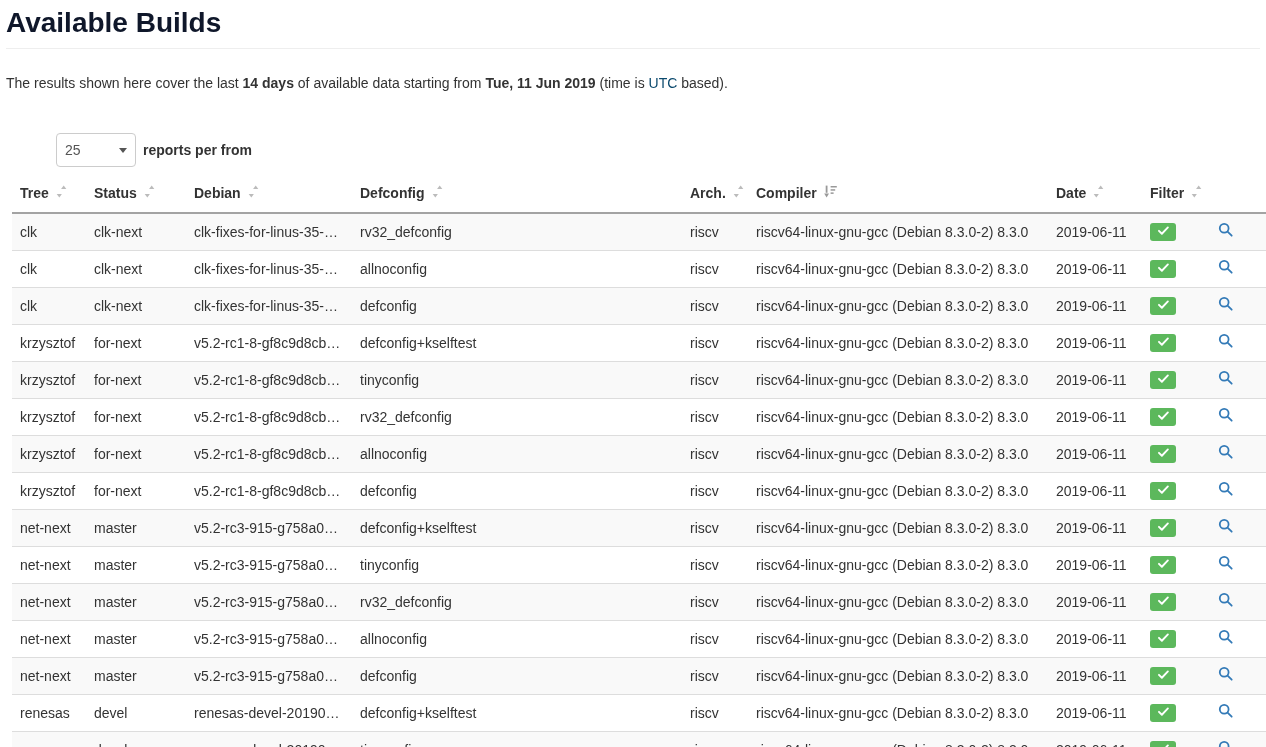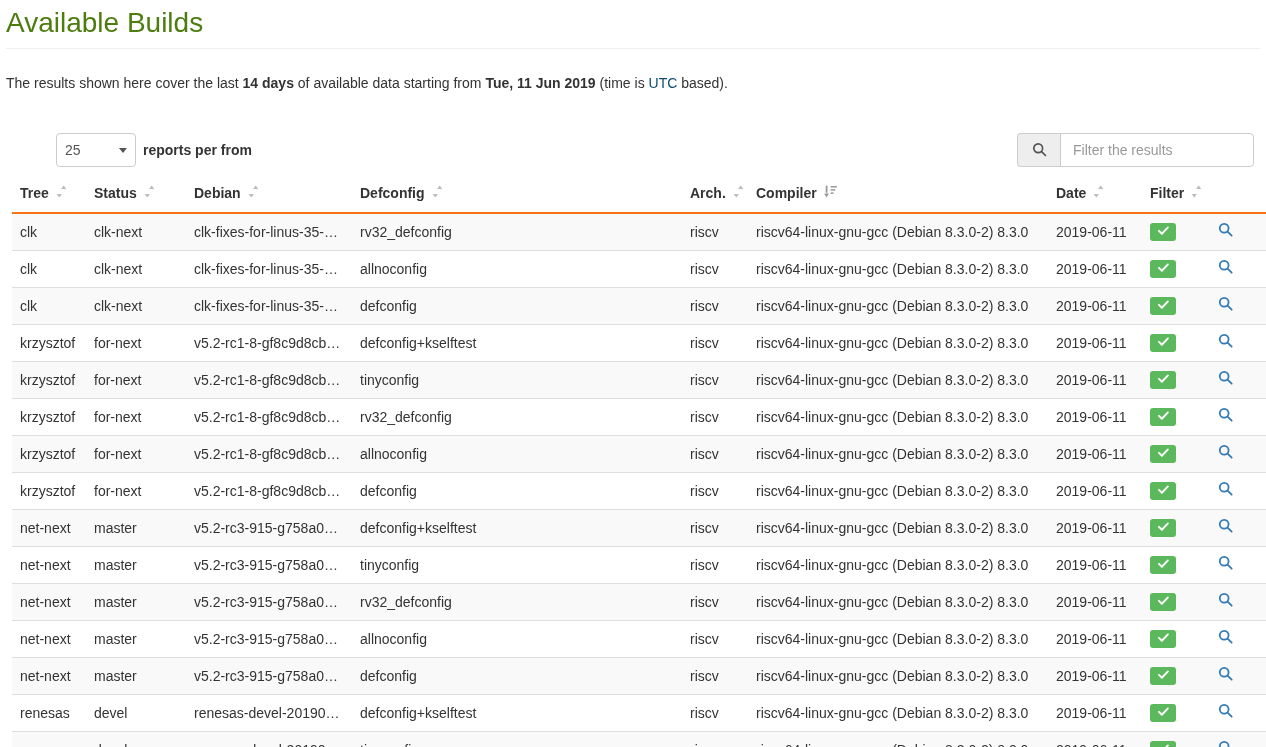--- a/index.html
+++ b/index.html
@@ -13,22 +13,22 @@
     font-family: "Liberation Sans", sans-serif;
     font-size: 14px;
     color: #333333;
     line-height: 1.428571429;
   }
   .page { width: 1266px; padding: 0 6px; }
 
   
   .page-title {
     font-size: 28px;
-    font-weight: normal;
-    color: #4d7c0f;
+    font-weight: bold;
+    color: #0f172a;
     margin: 0;
     padding: 8px 0 9px 0;
     line-height: 1.1;
     border-bottom: 1px solid #eeeeee;
   }
   .intro {
     margin: 0;
     padding: 24px 0 0 0;
     font-size: 14px;
     color: #333;
@@ -116,21 +116,21 @@
     border-collapse: collapse;
     table-layout: fixed;
     margin-left: 6px;
   }
   table.builds thead th {
     text-align: left;
     font-weight: bold;
     font-size: 14px;
     color: #333333;
     padding: 0 8px 9px 8px;
-    border-bottom: 2px solid #f97316;
+    border-bottom: 2px solid #a3a3a3;
     vertical-align: bottom;
     white-space: nowrap;
   }
   table.builds tbody td {
     padding: 8px;
     border-top: 1px solid #dddddd;
     font-size: 14px;
     color: #333333;
     vertical-align: middle;
     white-space: nowrap;
@@ -200,29 +200,20 @@
   <div class="controls">
 
     <div class="len-group">
       <div class="len-select">
         <span>25</span>
         <span class="caret"></span>
       </div>
       <span class="len-label">reports per from</span>
     </div>
 
-    <div class="filter-group">
-      <span class="filter-addon">
-        <svg width="15" height="15" viewBox="0 0 16 16" fill="none" stroke="#555555" stroke-width="1.8">
-          <circle cx="6.6" cy="6.6" r="4.7"></circle>
-          <line x1="10.2" y1="10.2" x2="14.4" y2="14.4" stroke-linecap="round"></line>
-        </svg>
-      </span>
-      <input class="filter-input" type="text" placeholder="Filter the results" style="">
-    </div>
 
   </div>
 
   <table class="builds">
     <colgroup>
       <col class="col-tree">
         <col class="col-branch">
         <col class="col-kernel">
         <col class="col-defconfig">
       <col class="col-arch">

